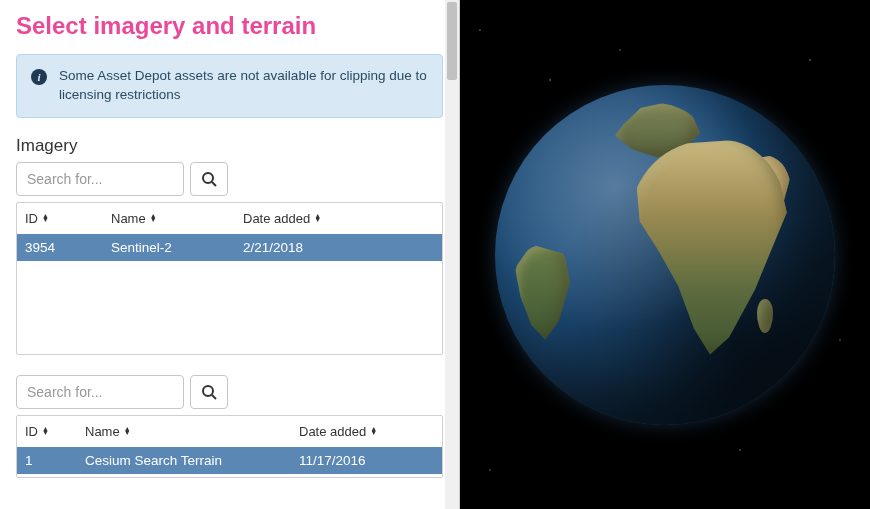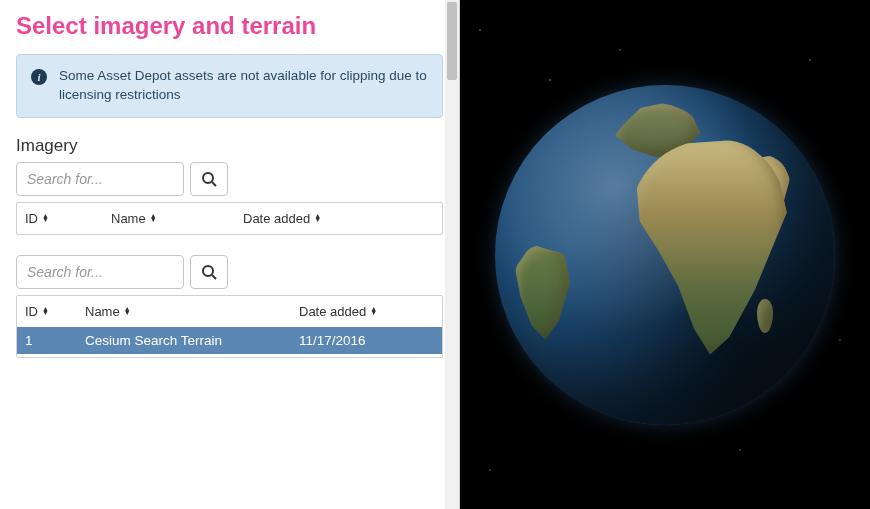--- a/index.html
+++ b/index.html
@@ -21,21 +21,21 @@
     width: 16px; height: 16px; border-radius: 50%; background: #1f3a52;
     color: #d8e9f5; font-size: 11px; font-weight: bold; display: flex;
     align-items: center; justify-content: center; flex-shrink: 0; margin-top: 2px;
     font-family: Georgia, serif; font-style: italic;
   }
   .info-text { font-size: 13.5px; line-height: 1.4; }
   .section-label { font-size: 17px; color: #333; margin-bottom: 6px; }
   .search-row { display: flex; gap: 0; margin-bottom: 6px; }
   .search-input {
     width: 168px; height: 34px; border: 1px solid #c6c6c6; border-radius: 4px;
-    padding: 0 10px; font-size: 14px; color: #333; font-style: italic;
+    padding: 0 10px; font-size: 14px; color: #333;
   }
   .search-input::placeholder { color: #999; }
   .search-btn {
     width: 38px; height: 34px; border: 1px solid #c6c6c6; border-radius: 4px;
     background: #fff; margin-left: 6px; display: flex; align-items: center;
     justify-content: center; cursor: pointer;
   }
   .table { width: 100%; border: 1px solid #d0d0d0; border-radius: 2px; margin-bottom: 20px; }
   .thead { display: flex; font-size: 13px; color: #333; padding: 6px 0; justify-content: space-between; }
   .th { display: flex; align-items: center; gap: 4px; padding: 2px 8px; cursor: pointer; font-weight: 400; }
@@ -165,20 +165,27 @@
         </div>
         <div class="th c-name">
           <span>Name</span>
           <span class="sort">▲<br>▼</span>
         </div>
         <div class="th c-date">
           <span>Date added</span>
           <span class="sort">▲<br>▼</span>
         </div>
       </div>
+      <div class="tbody">
+        <div class="tr selected">
+          <div class="td c-id">3954</div>
+          <div class="td c-name">Sentinel-2</div>
+          <div class="td c-date">2/21/2018</div>
+        </div>
+      </div>
     </div>
 
     <div class="search-row">
       <input class="search-input" placeholder="Search for..." style="">
       <button class="search-btn">
         <svg width="16" height="16" viewBox="0 0 16 16" fill="none" stroke="#333" stroke-width="2">
             <circle cx="7" cy="7" r="5"></circle>
             <line x1="11" y1="11" x2="15" y2="15"></line>
           </svg>
       </button>

